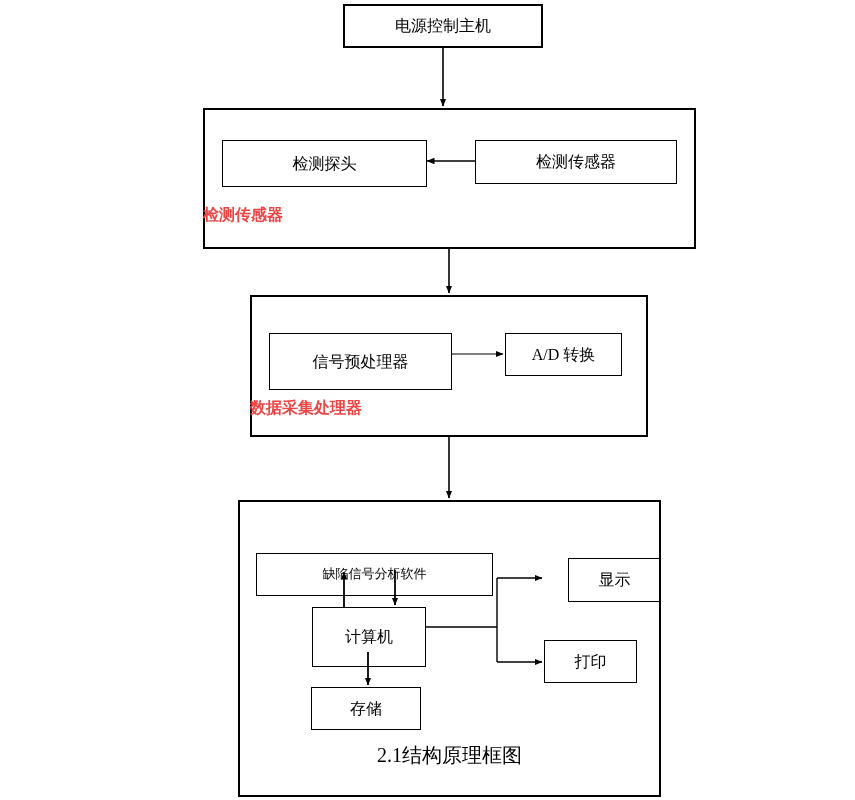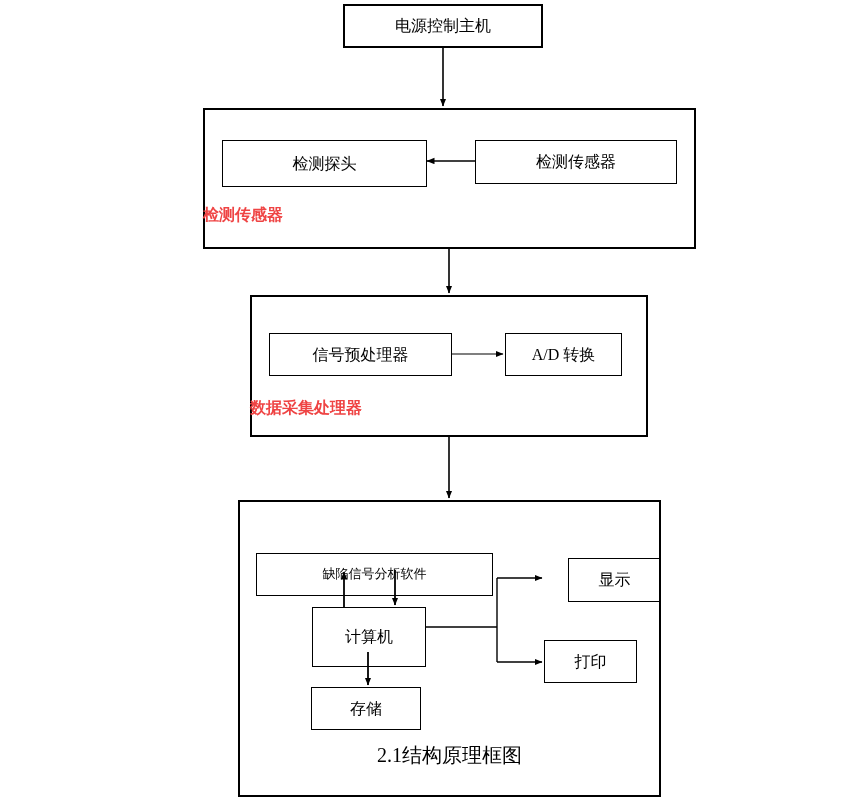--- a/index.html
+++ b/index.html
@@ -101,21 +101,21 @@
   </svg>
 
   <div class="box thick f16" style="left:343px; top:4px; width:200px; height:44px;">电源控制主机</div>
 
   <div class="group-box" style="left:203px; top:108px; width:493px; height:141px;"></div>
   <div class="box f16" style="left:222px; top:140px; width:205px; height:47px;">检测探头</div>
   <div class="box f16" style="left:475px; top:140px; width:202px; height:44px;">检测传感器</div>
   <div class="group-label f16" style="left:203px; top:205px; width:493px;">检测传感器</div>
 
   <div class="group-box" style="left:250px; top:295px; width:398px; height:142px;"></div>
-  <div class="box f16" style="left:269px; top:333px; width:183px; height:43px;">信号预处理器</div>
+  <div class="box f16" style="left:269px; top:333px; width:183px; height:57px;">信号预处理器</div>
   <div class="box f16" style="left:505px; top:333px; width:117px; height:43px;">A/D 转换</div>
   <div class="group-label f16" style="left:250px; top:398px; width:398px;">数据采集处理器</div>
 
   <div class="group-box" style="left:238px; top:500px; width:423px; height:297px;"></div>
   <div class="box f13" style="left:256px; top:527px; width:237px; height:43px;margin-top:26px;">缺陷信号分析软件</div>
   <div class="box f16" style="left:312px; top:607px; width:114px; height:60px;">计算机</div>
   <div class="box f16" style="left:311px; top:687px; width:110px; height:43px;">存储</div>
   <div class="box f16" style="left:544px; top:558px; width:93px; height:44px;margin-left:24px;">显示</div>
   <div class="box f16" style="left:544px; top:640px; width:93px; height:43px;">打印</div>
 

